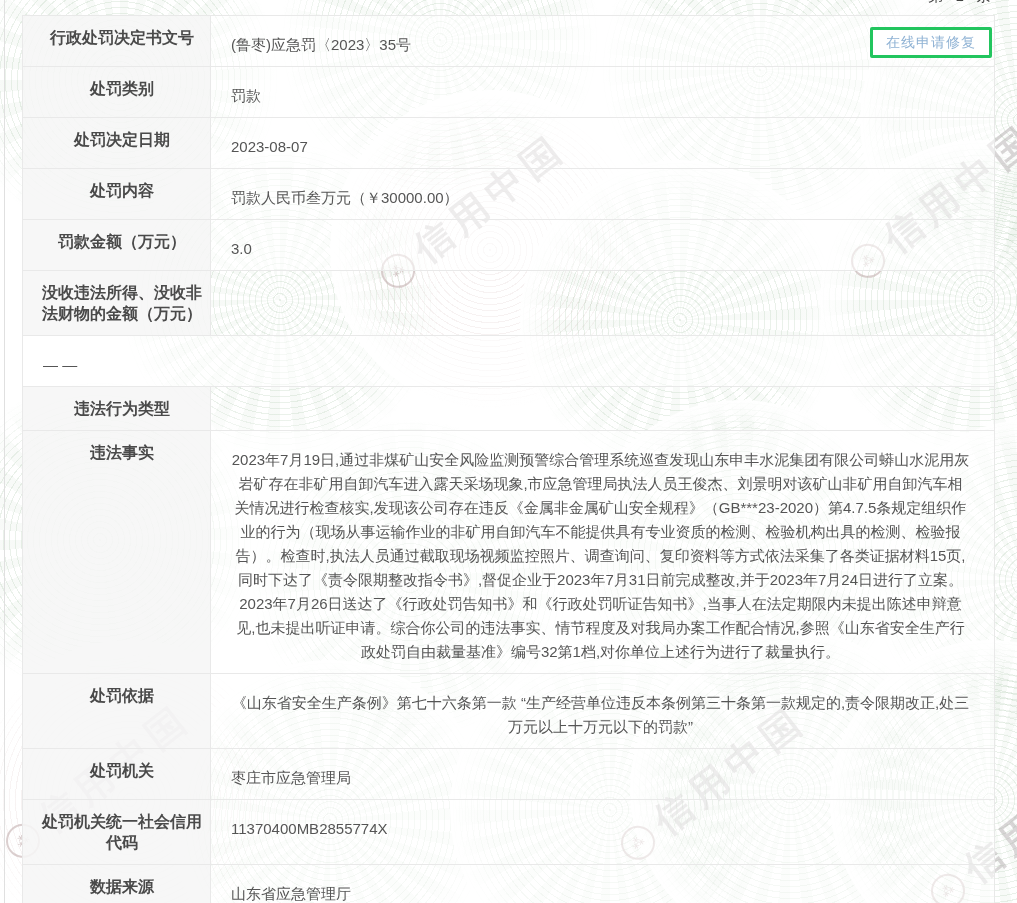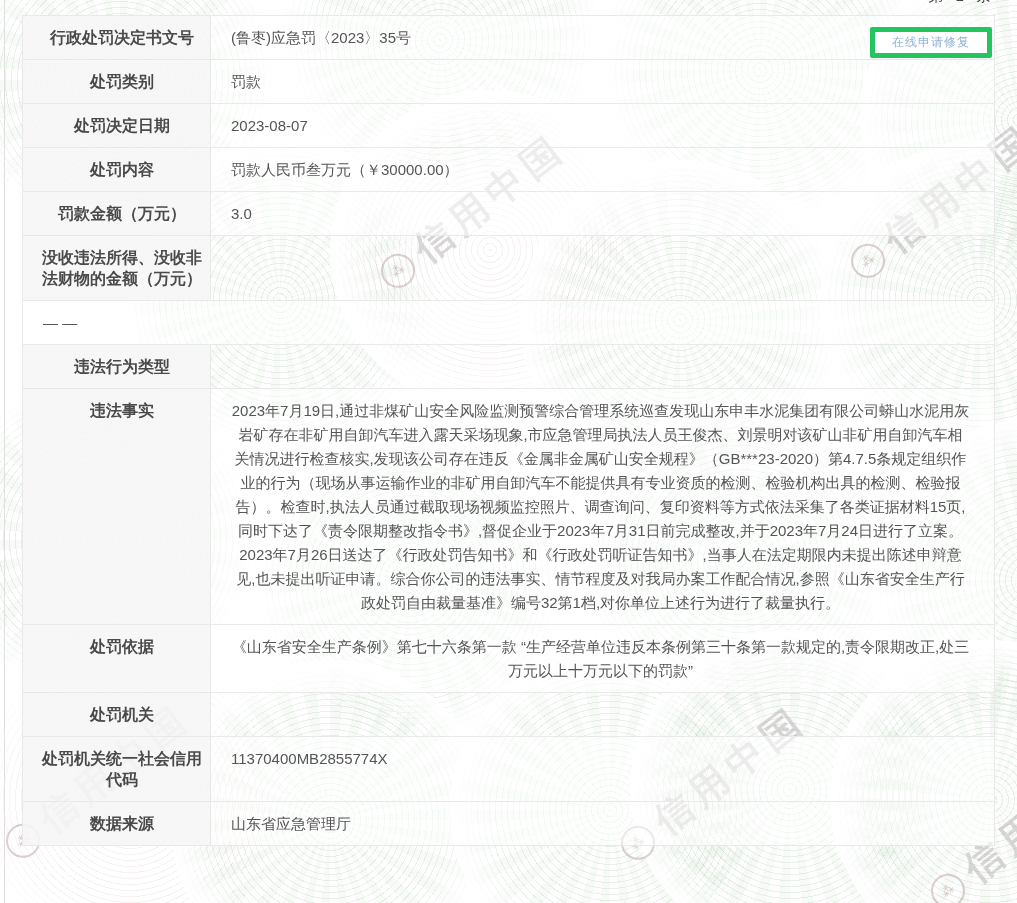--- a/index.html
+++ b/index.html
@@ -52,26 +52,26 @@
     border-right:1px solid #e9e9e9;
     font-weight:bold;font-size:16px;line-height:21px;color:#4a4a4a;
     padding:11px 2px 11px 13px;
   }
   .cell.value{
     flex:1;background:rgba(255,255,255,0.55);
     font-size:15px;line-height:24px;color:#555;
     padding:9px 24px 9px 20px;white-space:pre-line;
     display:flex;align-items:flex-start;
   }
-  .cell.value .vtext{display:block;margin-top:1px;}
+  .cell.value .vtext{display:block;margin-top:8px;}
   
   .repair-btn{
     position:absolute;left:870px;top:27px;width:122px;height:31px;z-index:2;
-    background:rgba(255,255,255,0.92);border:5px solid #22c55e;border-radius:2px;
-    color:#8fb2d4;font-size:12px;letter-spacing:1px;cursor:pointer;
+    background:rgba(255,255,255,0.92);border:3px solid #22c55e;border-radius:2px;
+    color:#8fb2d4;font-size:14px;letter-spacing:1px;cursor:pointer;
     font-family:"Liberation Sans","DejaVu Sans",sans-serif;
   }
 </style>
 </head>
 <body>
 
 <div class="pattern-layer">
   <div class="rose" style="left:-40px;top:-80px;"></div>
   <div class="rose" style="left:280px;top:-120px;"></div>
   <div class="rose" style="left:600px;top:-90px;"></div>
@@ -160,20 +160,21 @@
       <div class="cell value"><span class="vtext">2023年7月19日,通过非煤矿山安全风险监测预警综合管理系统巡查发现山东申丰水泥集团有限公司蟒山水泥用灰岩矿存在非矿用自卸汽车进入露天采场现象,市应急管理局执法人员王俊杰、刘景明对该矿山非矿用自卸汽车相关情况进行检查核实,发现该公司存在违反《金属非金属矿山安全规程》（GB***23-2020）第4.7.5条规定组织作业的行为（现场从事运输作业的非矿用自卸汽车不能提供具有专业资质的检测、检验机构出具的检测、检验报告）。检查时,执法人员通过截取现场视频监控照片、调查询问、复印资料等方式依法采集了各类证据材料15页,同时下达了《责令限期整改指令书》,督促企业于2023年7月31日前完成整改,并于2023年7月24日进行了立案。2023年7月26日送达了《行政处罚告知书》和《行政处罚听证告知书》,当事人在法定期限内未提出陈述申辩意见,也未提出听证申请。综合你公司的违法事实、情节程度及对我局办案工作配合情况,参照《山东省安全生产行政处罚自由裁量基准》编号32第1档,对你单位上述行为进行了裁量执行。</span></div>
     </div>
 
     <div class="row">
       <div class="cell label">处罚依据</div>
       <div class="cell value"><span class="vtext">《山东省安全生产条例》第七十六条第一款 “生产经营单位违反本条例第三十条第一款规定的,责令限期改正,处三万元以上十万元以下的罚款”</span></div>
     </div>
 
     <div class="row">
       <div class="cell label">处罚机关</div>
+      <div class="cell value"><span class="vtext">枣庄市应急管理局</span></div>
     </div>
 
     <div class="row">
       <div class="cell label">处罚机关统一社会信用代码</div>
       <div class="cell value"><span class="vtext">11370400MB2855774X</span></div>
     </div>
 
     <div class="row">
       <div class="cell label">数据来源</div>
       <div class="cell value"><span class="vtext">山东省应急管理厅</span></div>

